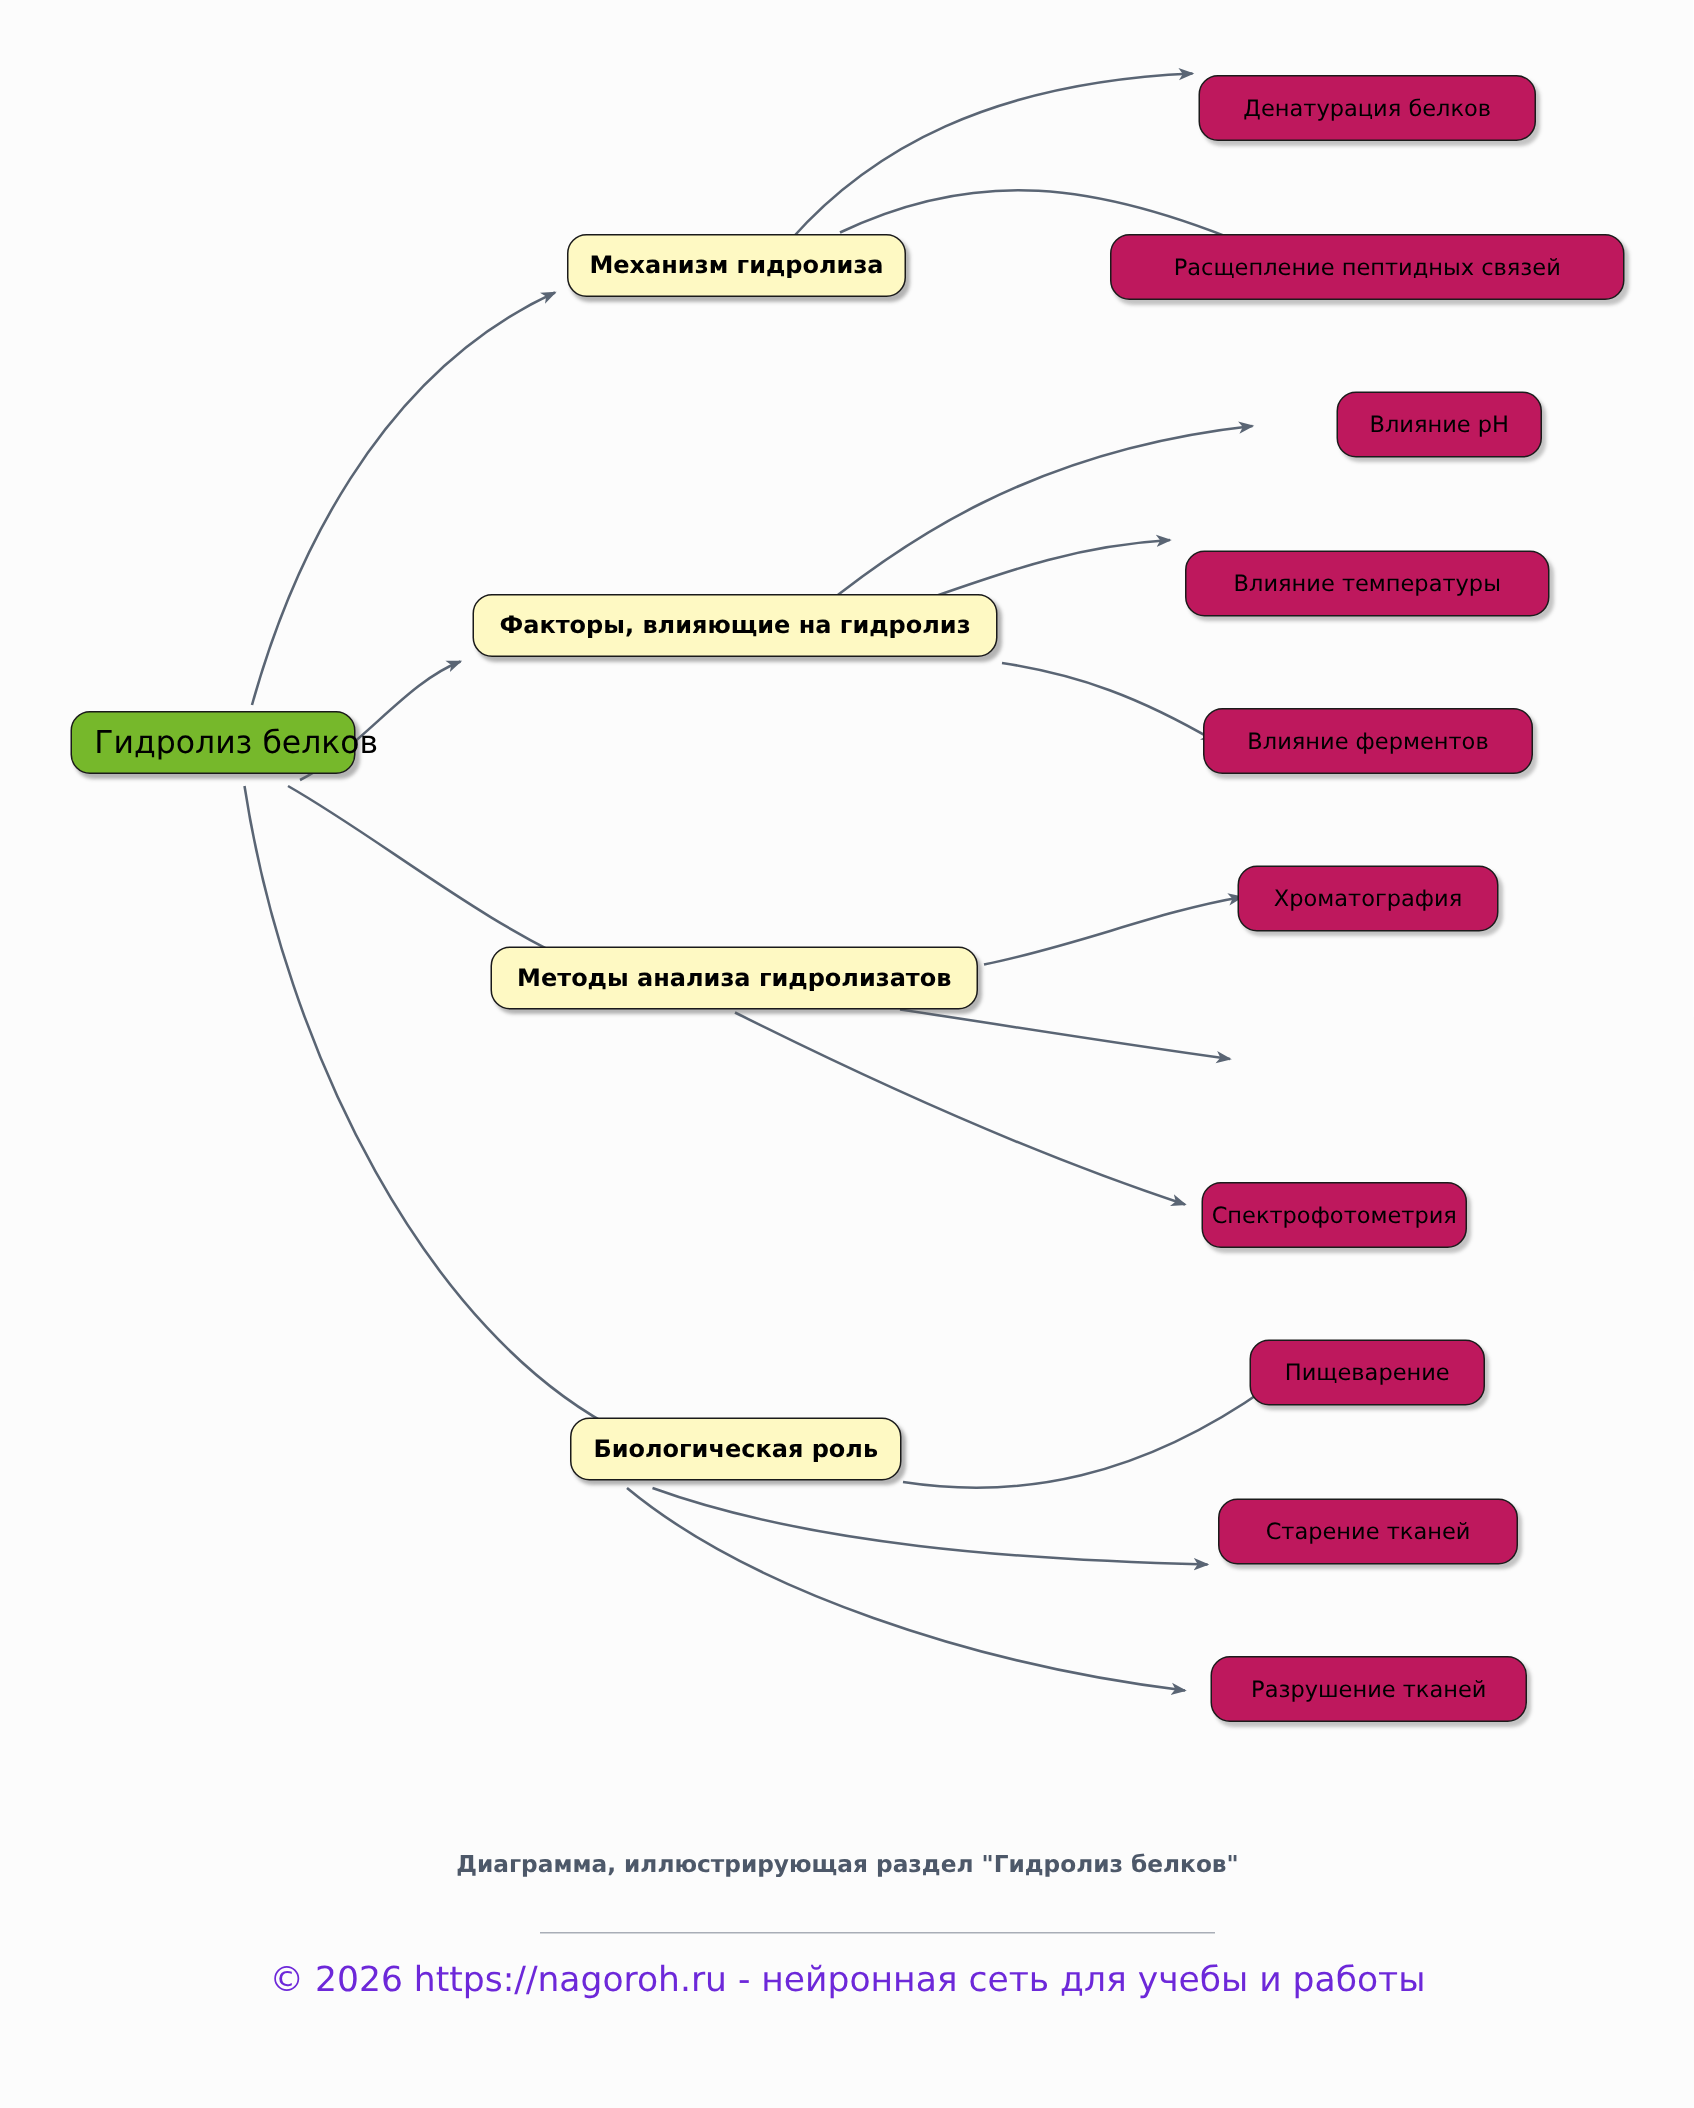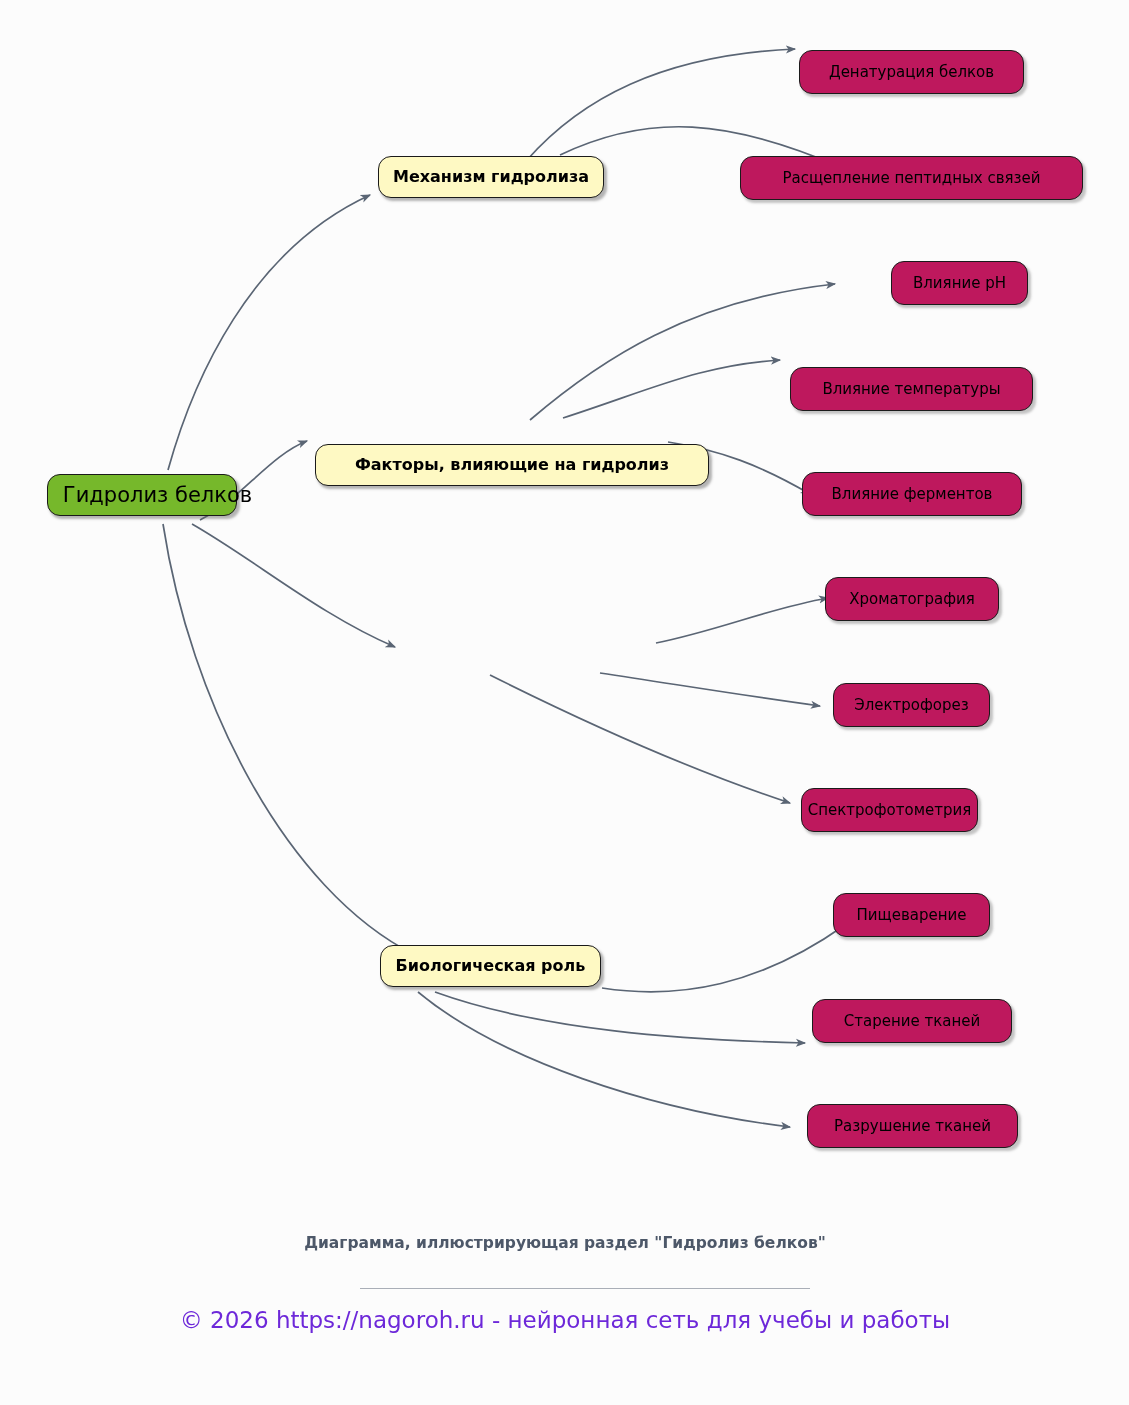--- a/index.html
+++ b/index.html
@@ -131,38 +131,38 @@
   <div class="node node-branch" style="left:378px; top:156px; width:226px; height:42px;">
     <span class="node-label">Механизм гидролиза</span>
   </div>
   <div class="node node-leaf" style="left:799px; top:50px; width:225px; height:44px;">
     <span class="node-label">Денатурация белков</span>
   </div>
   <div class="node node-leaf" style="left:740px; top:156px; width:343px; height:44px;">
     <span class="node-label">Расщепление пептидных связей</span>
   </div>
 
-  <div class="node node-branch" style="left:315px; top:444px; width:394px; height:42px;">
+  <div class="node node-branch" style="left:315px; top:396px; width:350px; height:42px;">
     <span class="node-label">Факторы, влияющие на гидролиз</span>
   </div>
   <div class="node node-leaf" style="left:843px; top:261px; width:137px; height:44px;margin-left:48px;">
     <span class="node-label">Влияние pH</span>
   </div>
   <div class="node node-leaf" style="left:790px; top:367px; width:243px; height:44px;">
     <span class="node-label">Влияние температуры</span>
   </div>
   <div class="node node-leaf" style="left:802px; top:472px; width:220px; height:44px;">
     <span class="node-label">Влияние ферментов</span>
   </div>
 
+  <div class="node node-branch" style="left:327px; top:631px; width:325px; height:42px;">
+    <span class="node-label">Методы анализа гидролизатов</span>
+  </div>
   <div class="node node-leaf" style="left:825px; top:577px; width:174px; height:44px;">
     <span class="node-label">Хроматография</span>
-  </div>
-  <div class="node node-leaf" style="left:833px; top:683px; width:157px; height:44px;">
-    <span class="node-label">Электрофорез</span>
   </div>
   <div class="node node-leaf" style="left:801px; top:788px; width:177px; height:44px;">
     <span class="node-label">Спектрофотометрия</span>
   </div>
 
   <div class="node node-branch" style="left:380px; top:945px; width:221px; height:42px;">
     <span class="node-label">Биологическая роль</span>
   </div>
   <div class="node node-leaf" style="left:833px; top:893px; width:157px; height:44px;">
     <span class="node-label">Пищеварение</span>

